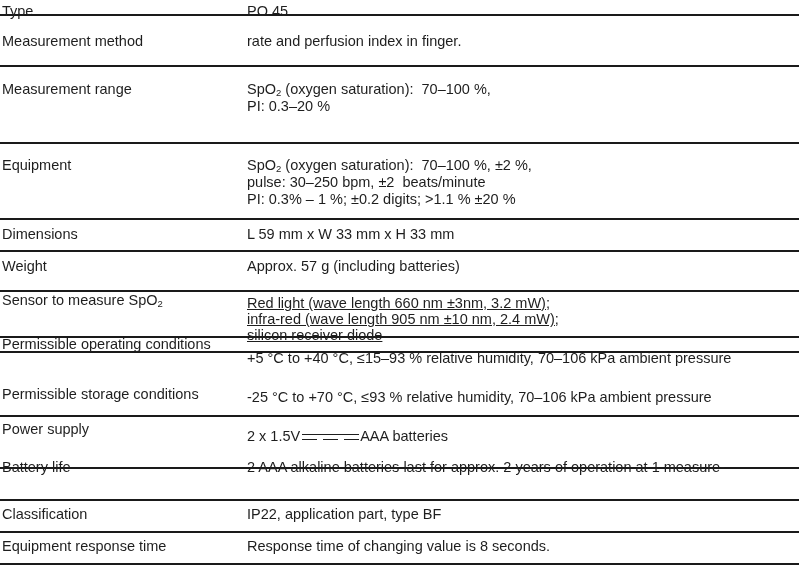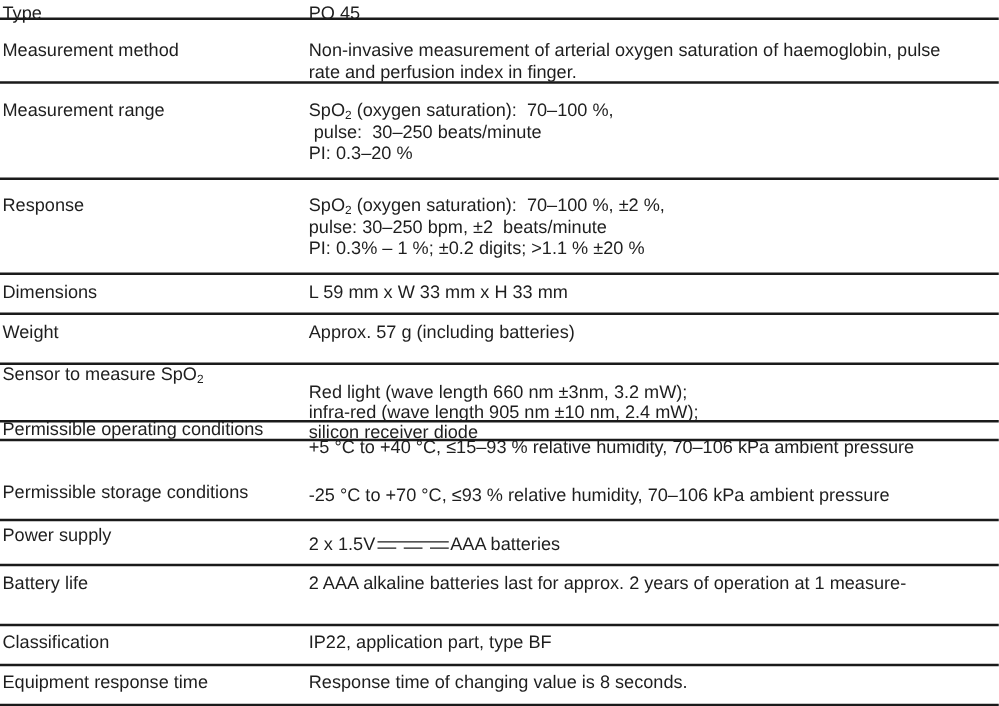--- a/index.html
+++ b/index.html
@@ -81,36 +81,34 @@
   <div class="row" style="top:0; height:16px;">
     <span class="label">Type</span>
     <div class="value">
       <span class="line">PO 45</span>
     </div>
   </div>
 
   <div class="row" style="top:28px; height:39px;">
     <span class="label" style="top:5px;">Measurement method</span>
     <div class="value" style="top:5px;">
-      <span class="line">Non-invasive measurement of arterial oxygen saturation of haemoglobin, pulse</span>
       <span class="line">rate and perfusion index in finger.</span>
     </div>
   </div>
 
   <div class="row" style="top:75px; height:69px;">
     <span class="label" style="top:6px;">Measurement range</span>
     <div class="value" style="top:6px;">
       <span class="line"><span>SpO</span><sub>2</sub><span style="white-space:pre;"> (oxygen saturation):  70–100 %,</span></span>
-      <span class="line" style="white-space:pre;"> pulse:  30–250 beats/minute</span>
       <span class="line">PI: 0.3–20 %</span>
     </div>
   </div>
 
   <div class="row" style="top:144px; height:76px;">
-    <span class="label" style="top:13px;">Response</span>
+    <span class="label" style="top:13px;">Equipment</span>
     <div class="value" style="top:13px;">
       <span class="line"><span>SpO</span><sub>2</sub><span style="white-space:pre;"> (oxygen saturation):  70–100 %, ±2 %,</span></span>
       <span class="line" style="white-space:pre;">pulse: 30–250 bpm, ±2  beats/minute</span>
       <span class="line">PI: 0.3% – 1 %; ±0.2 digits; &gt;1.1 % ±20 %</span>
     </div>
   </div>
 
   <div class="row" style="top:220px; height:32px;">
     <span class="label" style="top:6px;">Dimensions</span>
     <div class="value" style="top:6px;">
@@ -120,42 +118,42 @@
 
   <div class="row" style="top:252px; height:40px;">
     <span class="label" style="top:6px;">Weight</span>
     <div class="value" style="top:6px;">
       <span class="line">Approx. 57 g (including batteries)</span>
     </div>
   </div>
 
   <div class="row" style="top:284px; height:54px;">
     <span class="label" style="top:8px;"><span>Sensor to measure SpO</span><sub>2</sub></span>
-    <div class="value" style="top:22px; line-height:16px;">
+    <div class="value" style="top:11px; line-height:16px;text-decoration:underline;">
       <span class="line" style="line-height:16px;">Red light (wave length 660 nm ±3nm, 3.2 mW);</span>
       <span class="line" style="line-height:16px;">infra-red (wave length 905 nm ±10 nm, 2.4 mW);</span>
       <span class="line" style="line-height:16px;">silicon receiver diode</span>
     </div>
   </div>
 
   <div class="row" style="top:326px; height:27px;">
     <span class="label" style="top:10px;">Permissible operating conditions</span>
     <div class="value" style="top:10px;margin-top:14px;">
       <span class="line">+5 °C to +40 °C, ≤15–93 % relative humidity, 70–106 kPa ambient pressure</span>
     </div>
   </div>
 
   <div class="row" style="top:377px; height:40px;">
     <span class="label" style="top:9px;">Permissible storage conditions</span>
     <div class="value" style="top:12px;">
       <span class="line">-25 °C to +70 °C, ≤93 % relative humidity, 70–106 kPa ambient pressure</span>
     </div>
   </div>
 
-  <div class="row" style="top:417px; height:36px;">
+  <div class="row" style="top:417px; height:52px;">
     <span class="label" style="top:4px;">Power supply</span>
     <div class="value" style="top:11px;">
       <span class="line"><span>2 x 1.5V</span><span class="dc-symbol"><span class="solid"></span><span class="dash" style="left:0;"></span><span class="dash" style="left:21px;"></span><span class="dash" style="left:42px;"></span></span><span>AAA batteries</span></span>
     </div>
   </div>
 
   <div class="row" style="top:455px; height:46px;">
     <span class="label" style="top:4px;">Battery life</span>
     <div class="value" style="top:4px;">
       <span class="line">2 AAA alkaline batteries last for approx. 2 years of operation at 1 measure-</span>

